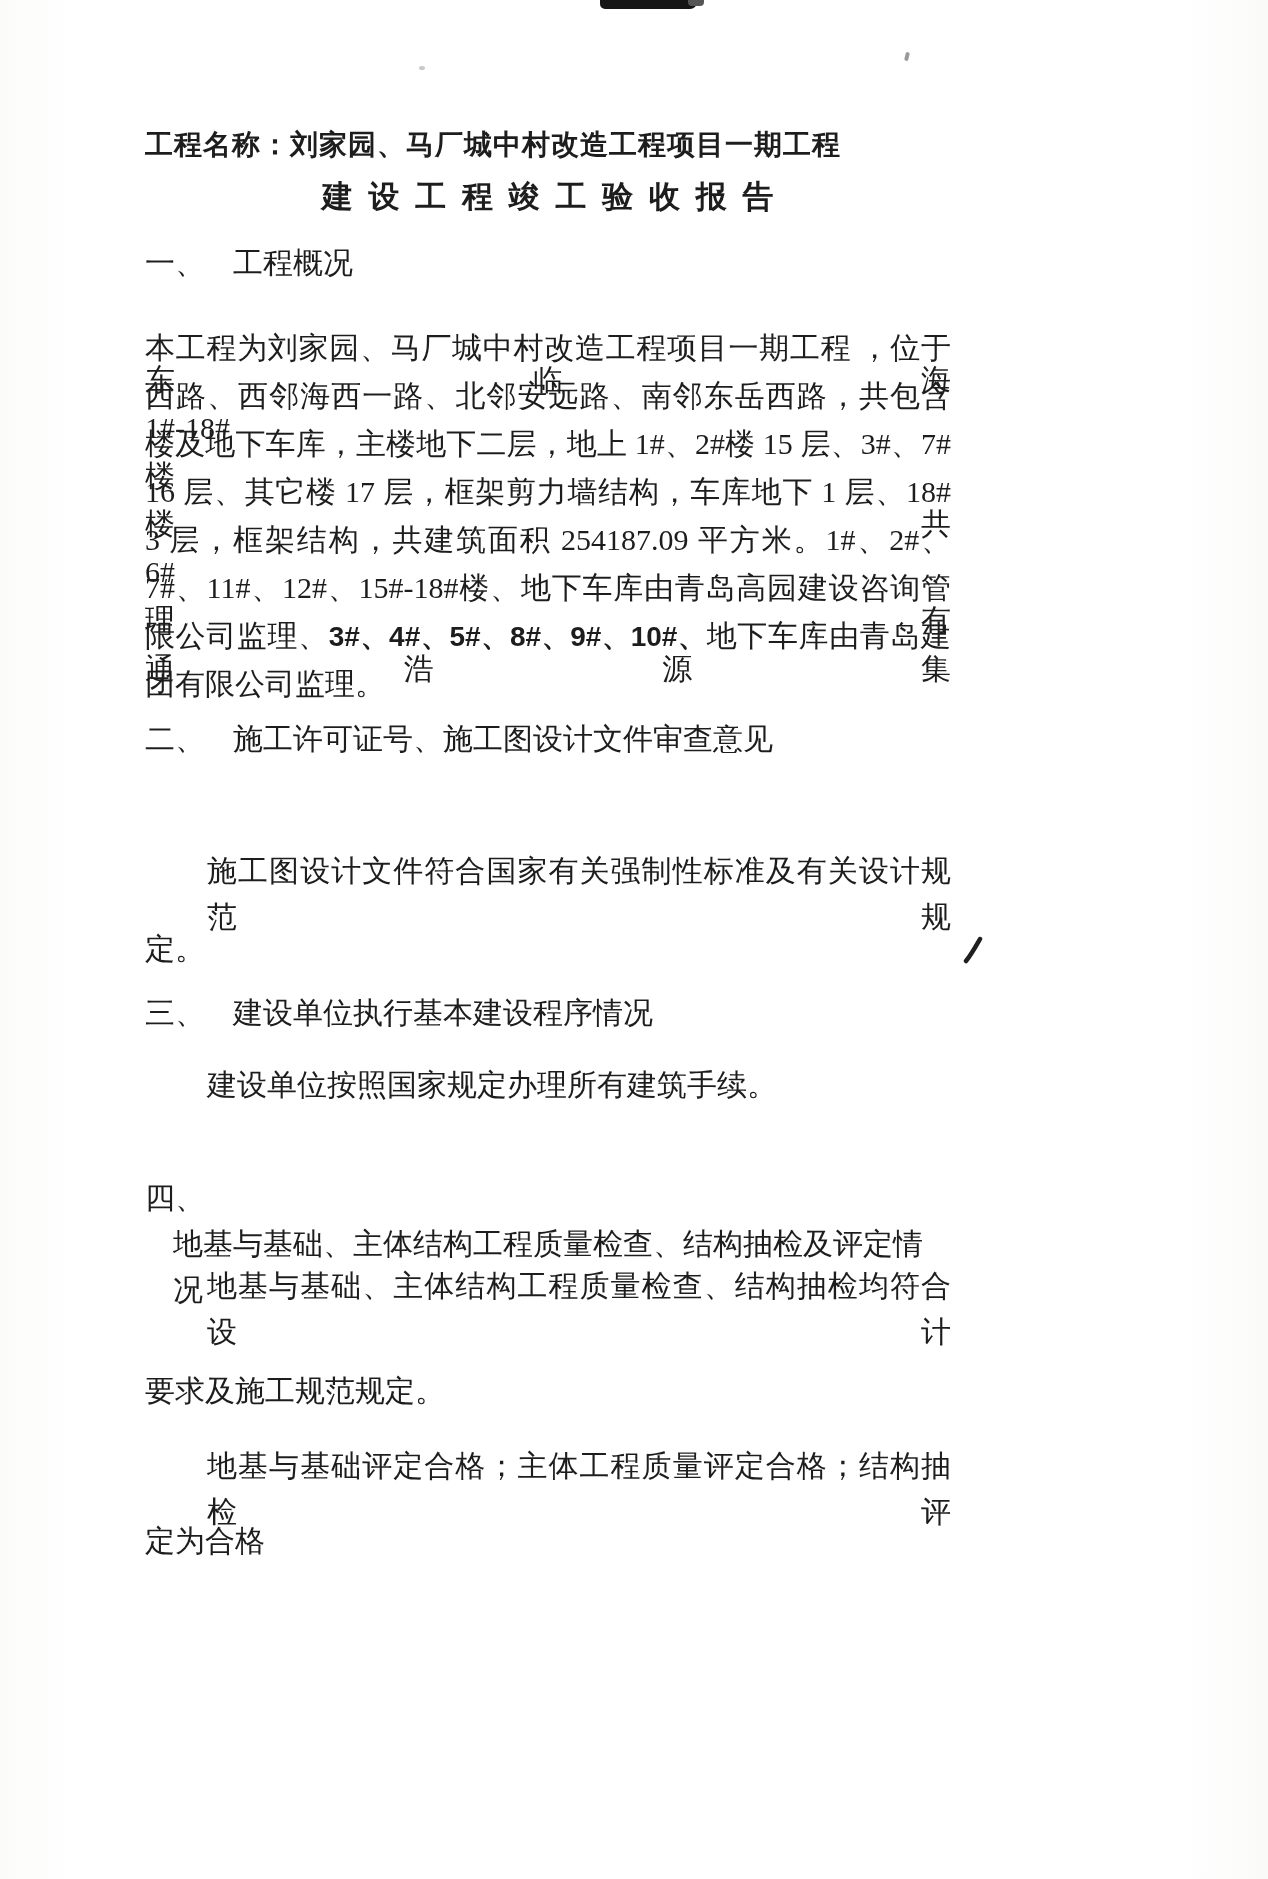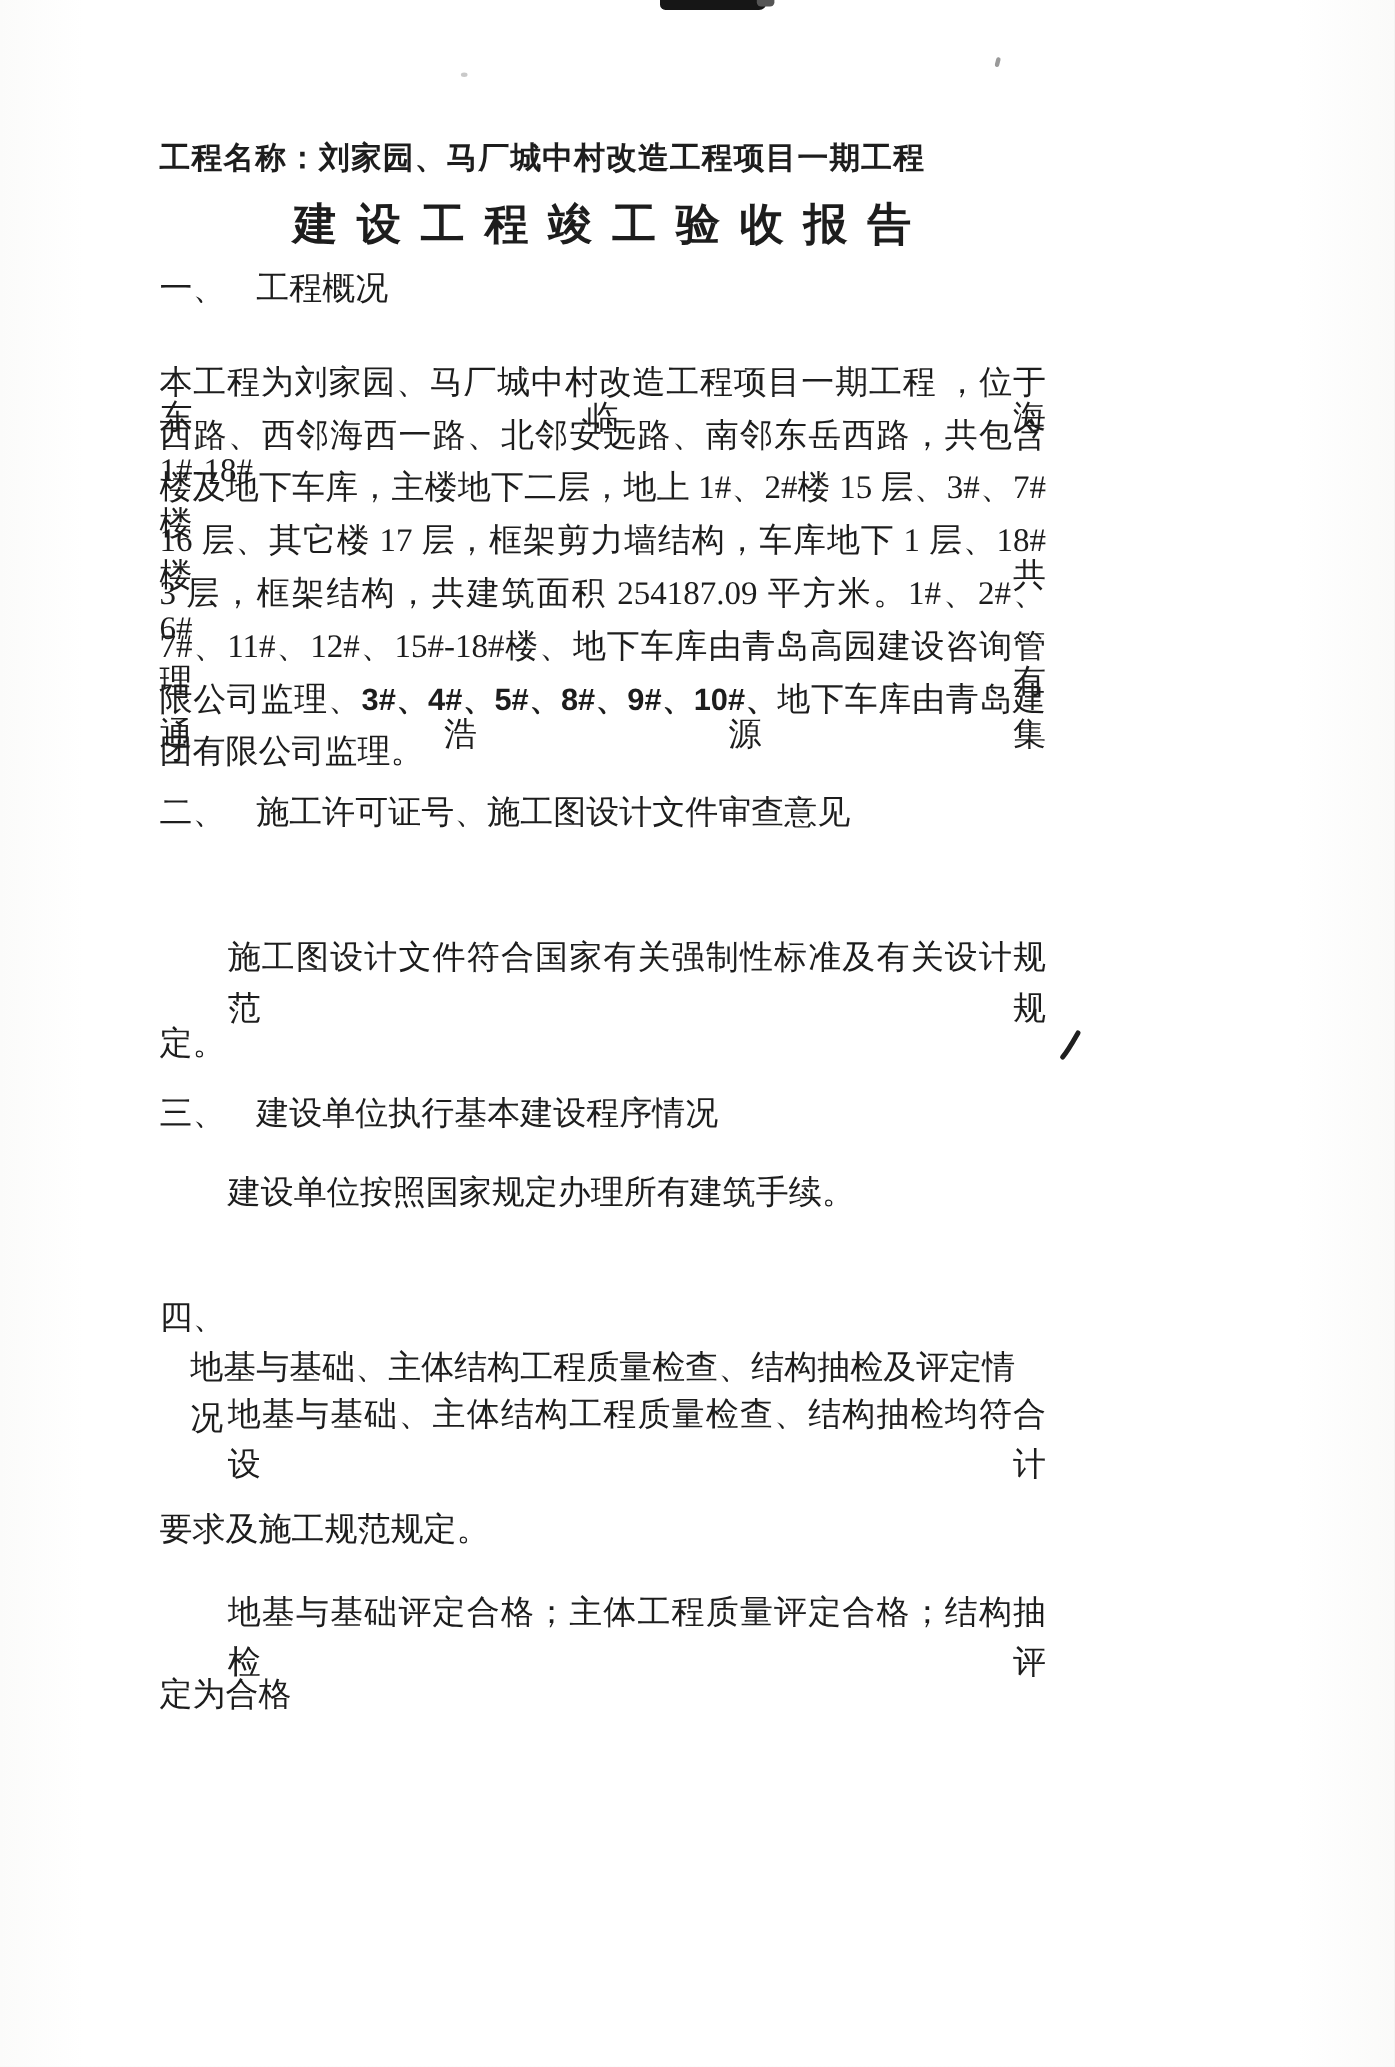--- a/index.html
+++ b/index.html
@@ -13,21 +13,21 @@
     color:#1d1d1d;
     text-decoration:underline;
   }
   .doc{position:absolute;left:145px;top:0;width:806px;height:100%;}
   .abs{position:absolute;left:0;right:0;}
   .t{font-size:30px;line-height:46px;color:#1d1d1d;}
   .pline{height:48px;line-height:32px;}
   .fill{text-align:justify;text-align-last:justify;}
   .ind{padding-left:62px;}
   .project{font-size:28px;font-weight:700;letter-spacing:1px;}
-  .title{font-size:40px;font-weight:700;text-align:center;word-spacing:6px;letter-spacing:1px;}
+  .title{font-size:31px;font-weight:700;text-align:center;word-spacing:6px;letter-spacing:1px;}
   .heading .hnum{display:inline-block;}
   .heading .htext{display:inline-block;margin-left:28px;}
   .bnum{font-weight:700;font-family:"Liberation Sans","DejaVu Sans",sans-serif;font-size:28px;}
   
   .smudge{position:absolute;left:600px;top:0;width:97px;height:9px;background:#161616;
           border-radius:0 0 7px 5px;filter:blur(.4px);}
   .smudge-tail{position:absolute;left:688px;top:0;width:16px;height:6px;background:#555;
           border-radius:0 0 4px 4px;filter:blur(.6px);}
   .speck1{position:absolute;left:905px;top:52px;width:4px;height:9px;background:#9a9a9a;
           border-radius:2px;transform:rotate(14deg);}

